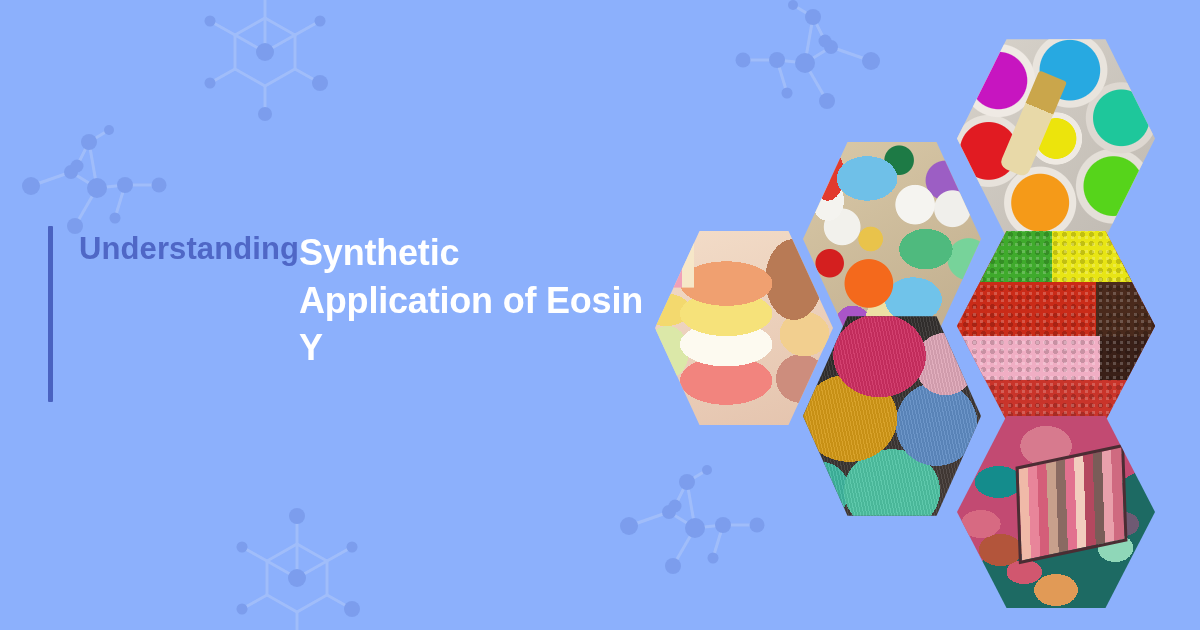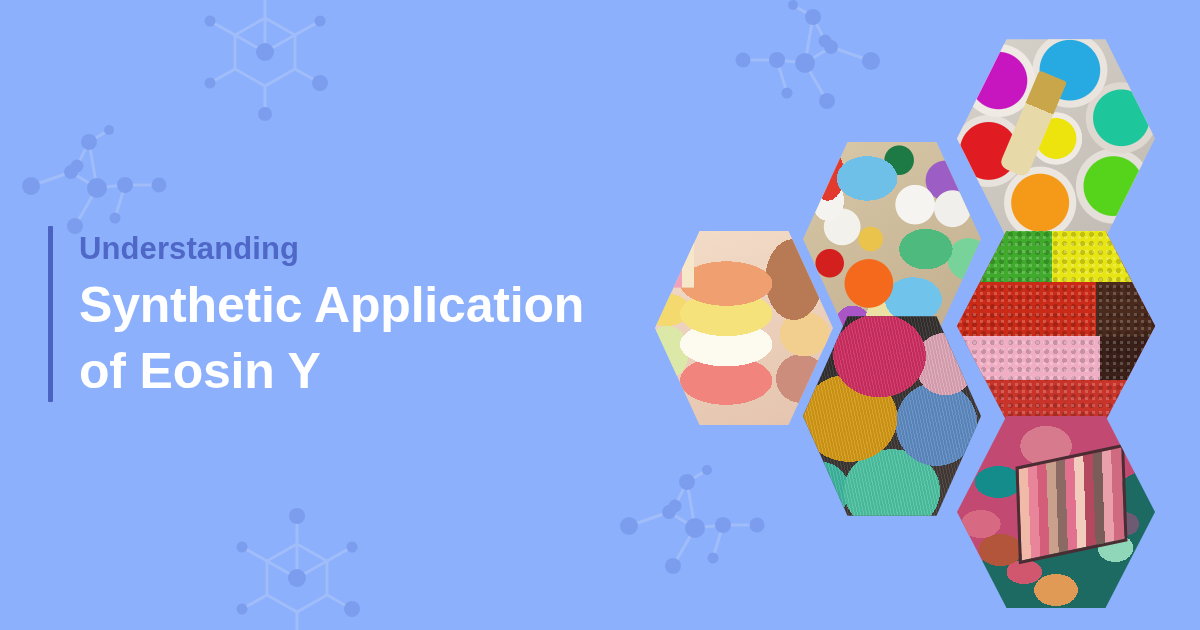--- a/index.html
+++ b/index.html
@@ -42,35 +42,35 @@
   }
   .accent-bar {
     width: 5px;
     background: #4a62c0;
     border-radius: 1px;
     flex: 0 0 5px;
   }
   .text-inner {
     padding-left: 26px;
     display: flex;
-    flex-direction: column;
+    flex-direction: row;
     justify-content: flex-start;
   }
   .eyebrow {
     color: #4f67c6;
     font-size: 31px;
     font-weight: 600;
     line-height: 1.25;
     letter-spacing: 0.1px;
     margin: 0;
     padding-top: 4px;
   }
   .headline {
     color: #ffffff;
-    font-size: 50px;
+    font-size: 36px;
     font-weight: 700;
     line-height: 1.32;
     letter-spacing: -0.2px;
     margin: 3px 0 12px 0;
     max-width: 530px;
   }
 
   
   .collage {
     position: absolute;

